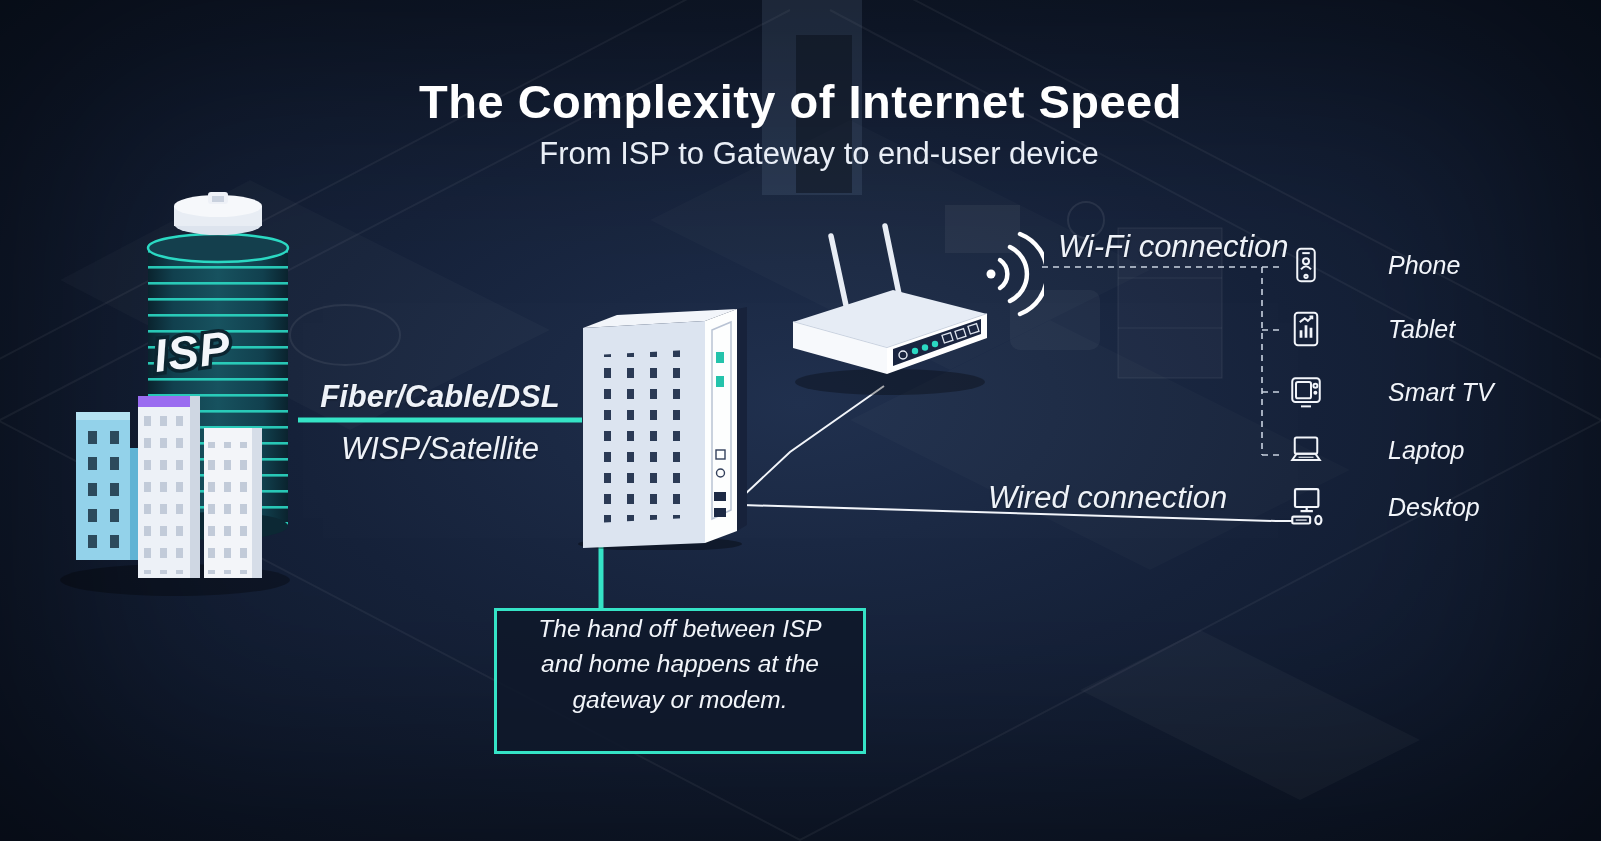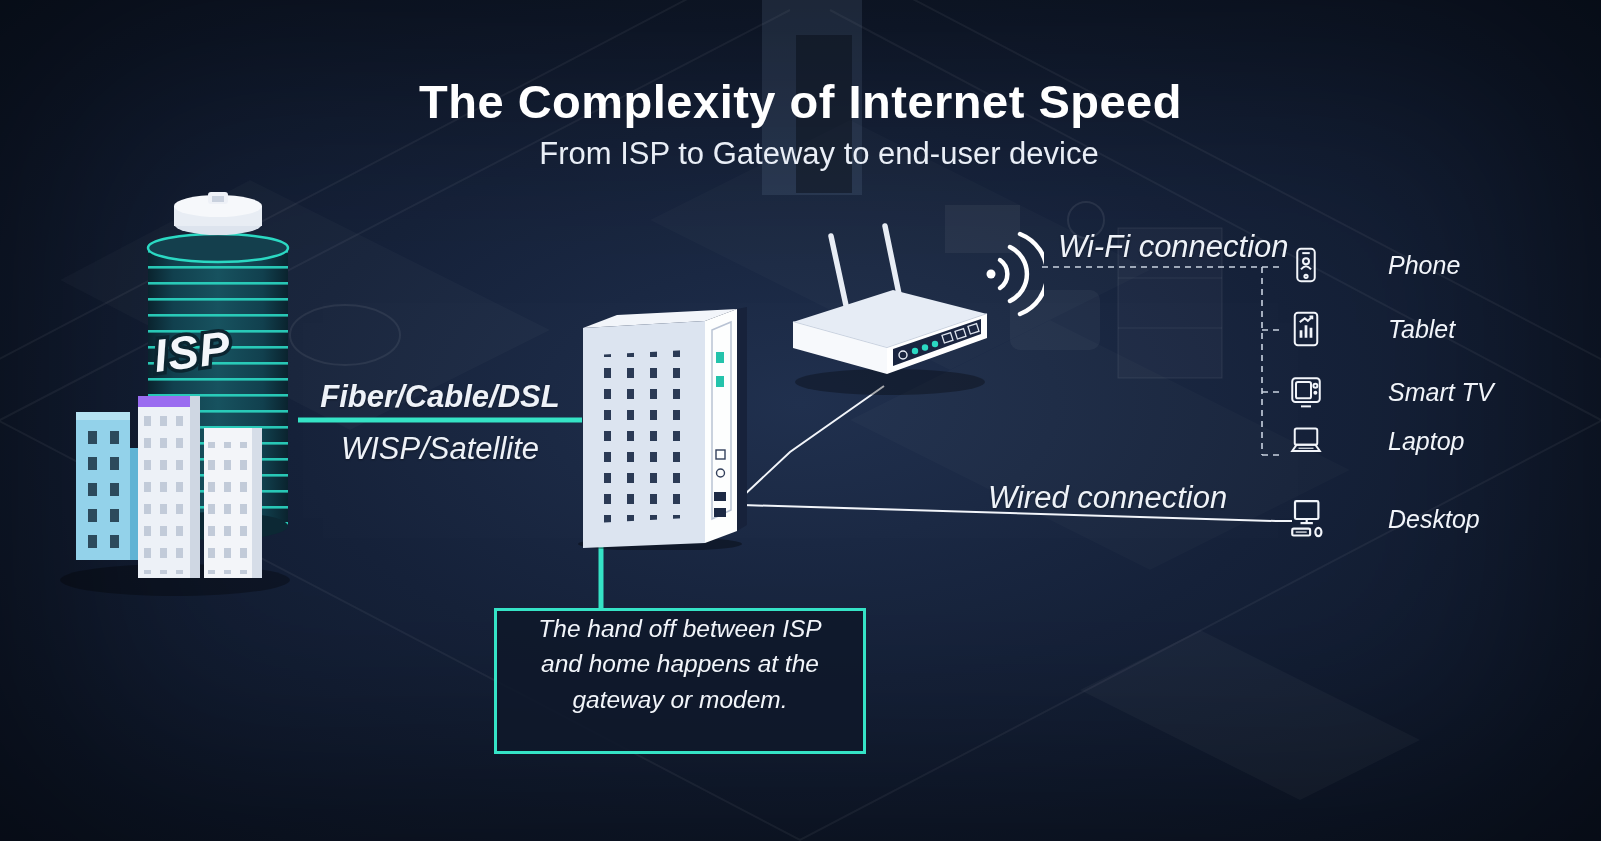--- a/index.html
+++ b/index.html
@@ -224,32 +224,32 @@
         <rect x="5" y="5" width="22" height="19" rx="2.5"></rect>
         <rect x="8" y="8" width="12" height="13" rx="1.5"></rect>
         <circle cx="23.5" cy="11" r="1.6"></circle>
         <circle cx="23.5" cy="16.5" r="0.8" fill="#f2f5fa"></circle>
         <line x1="12" y1="27.5" x2="20" y2="27.5"></line>
       </svg>
     </span>
     <span class="dlabel">Smart TV</span>
   </div>
 
-  <div class="device-row" style="top:419px;">
+  <div class="device-row" style="top:428px;">
     <span class="icon">
       <svg width="40" height="40" viewBox="0 0 32 32" fill="none" stroke="#f2f5fa" stroke-width="1.6">
         <rect x="7" y="6" width="18" height="13" rx="1.5"></rect>
         <path d="M5,24 h22 l-3.5,-5 h-15 z"></path>
         <line x1="10" y1="21.8" x2="22" y2="21.8" stroke-width="0.9"></line>
       </svg>
     </span>
     <span class="dlabel">Laptop</span>
   </div>
 
-  <div class="device-row" style="top:497px;">
+  <div class="device-row" style="top:485px;">
     <span class="icon">
       <svg width="44" height="44" viewBox="0 0 32 32" fill="none" stroke="#f2f5fa" stroke-width="1.6">
         <rect x="8" y="3" width="17" height="13" rx="1"></rect>
         <line x1="16.5" y1="16" x2="16.5" y2="19"></line>
         <line x1="12" y1="19" x2="21" y2="19"></line>
         <rect x="6" y="23" width="13" height="5" rx="1"></rect>
         <line x1="8.5" y1="25.5" x2="16.5" y2="25.5" stroke-width="0.9"></line>
         <ellipse cx="25" cy="25.5" rx="2.2" ry="3"></ellipse>
       </svg>
     </span>

